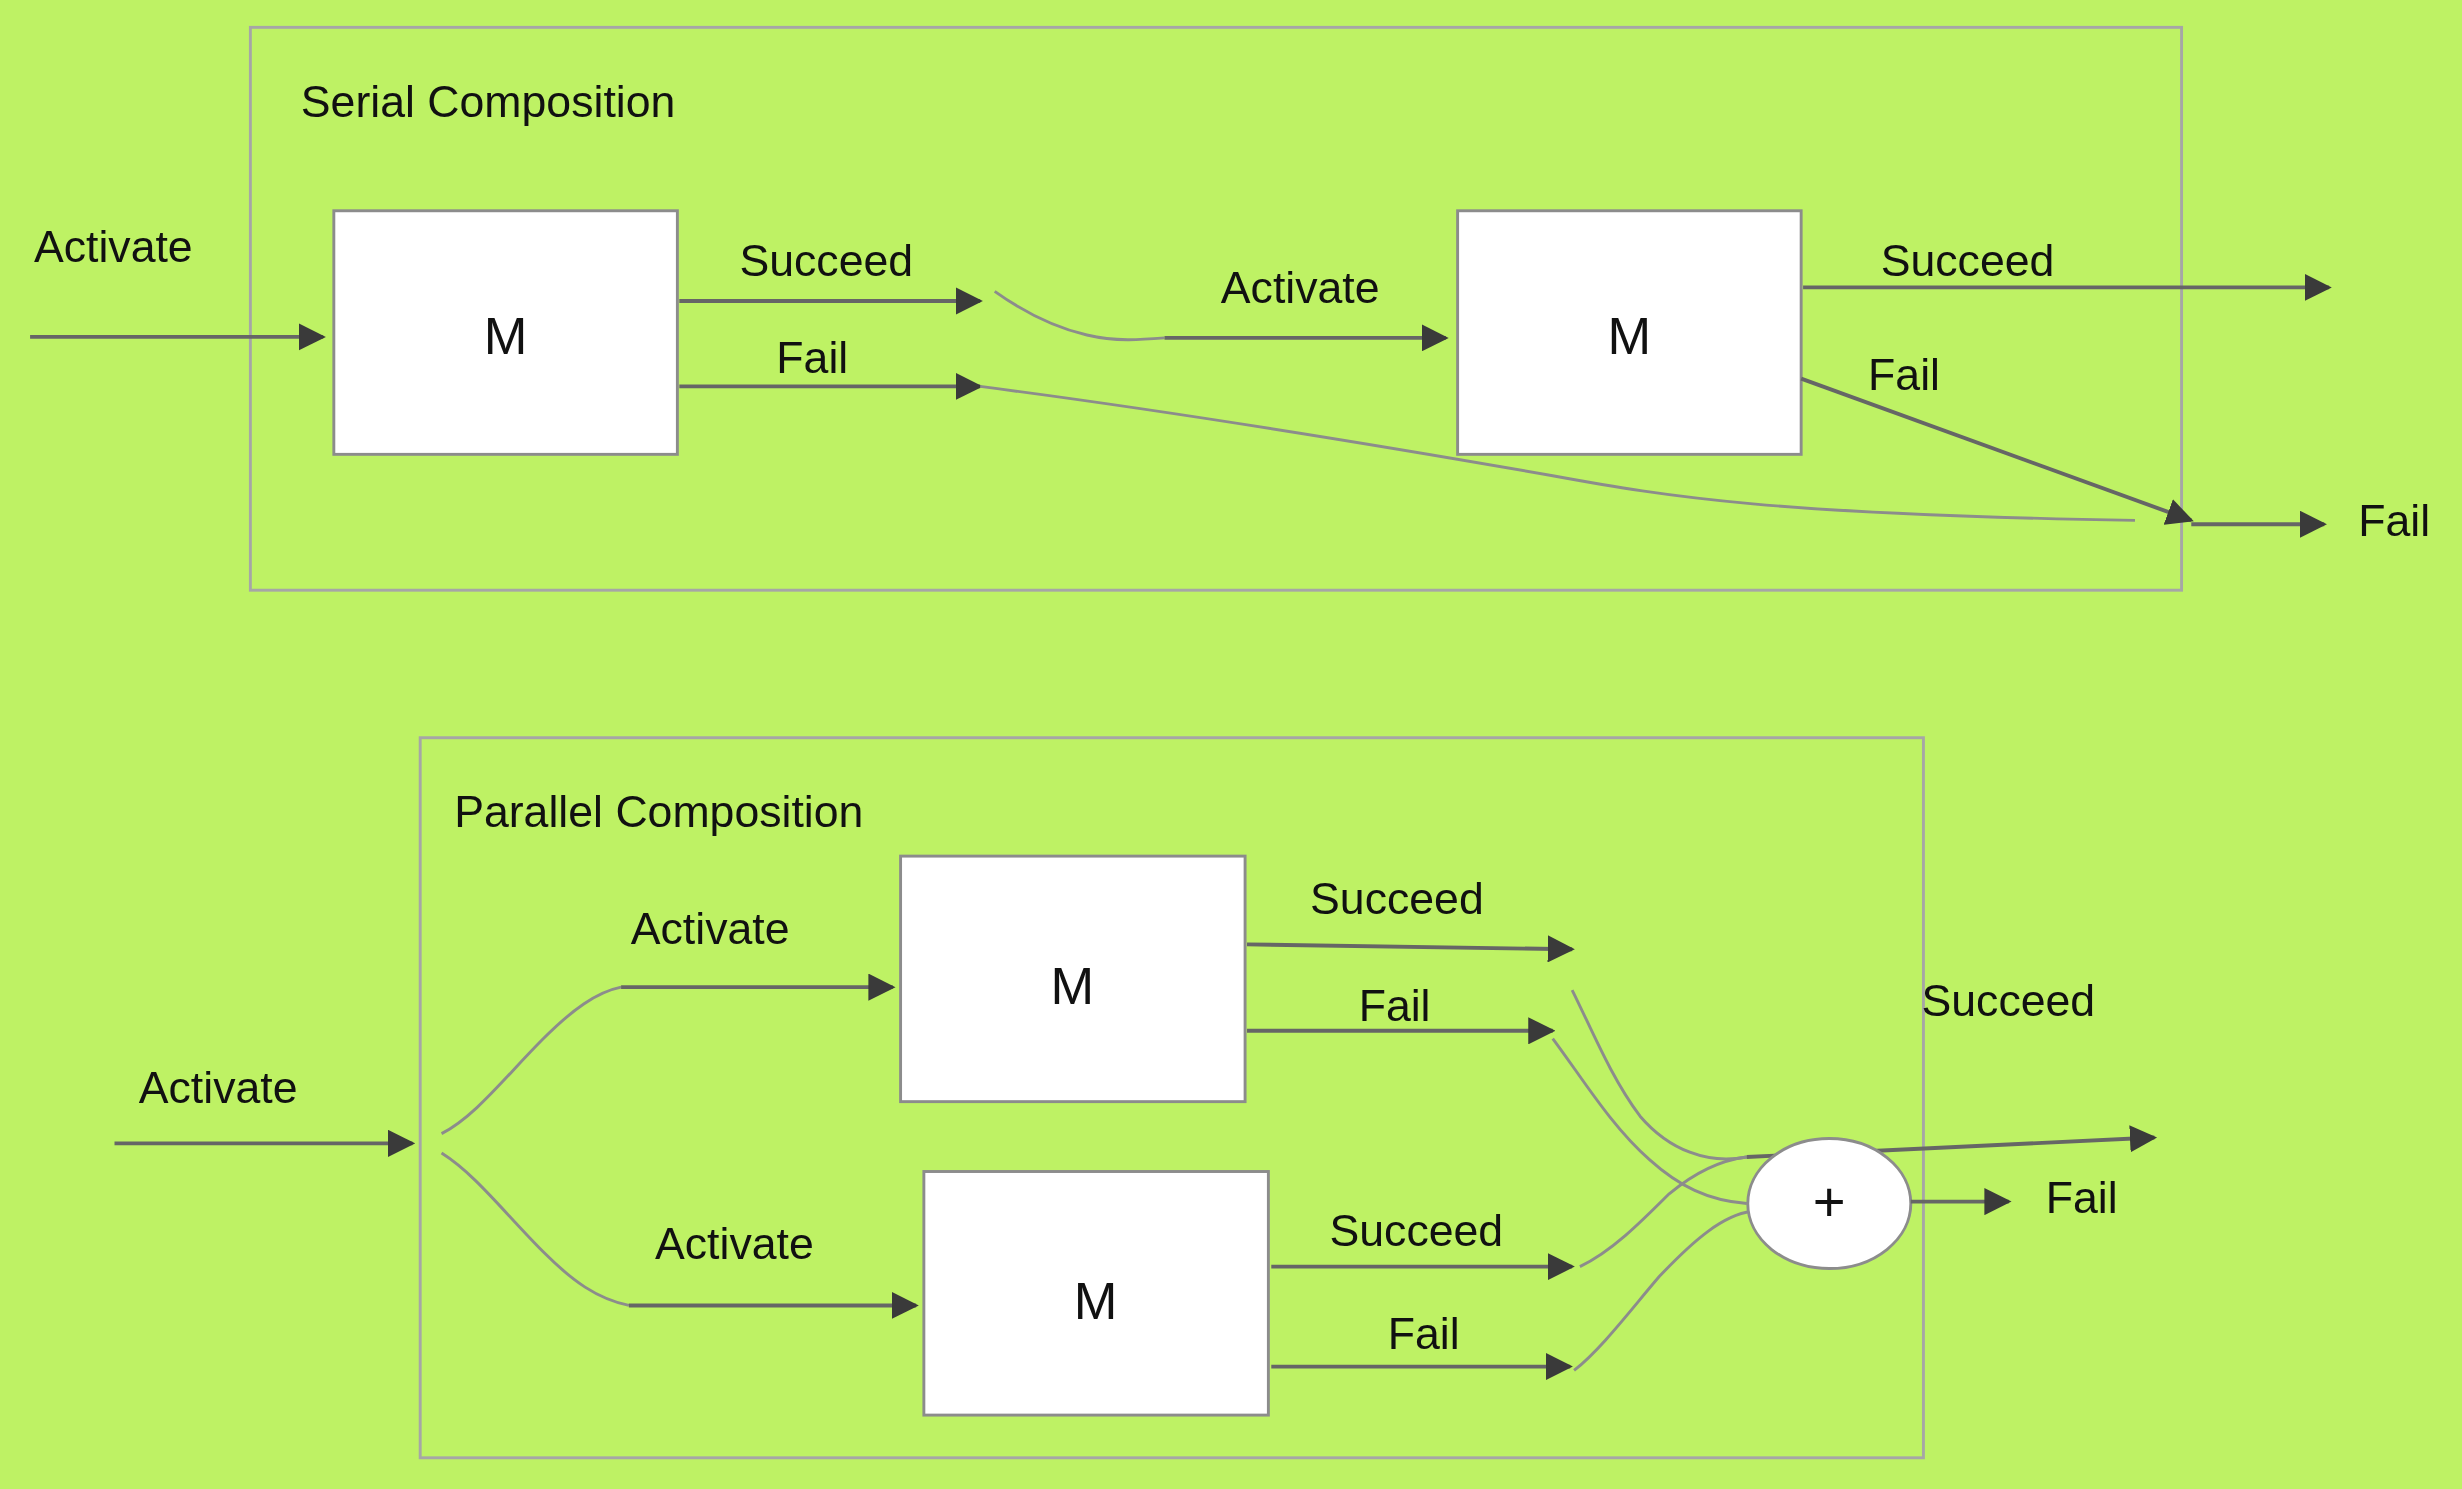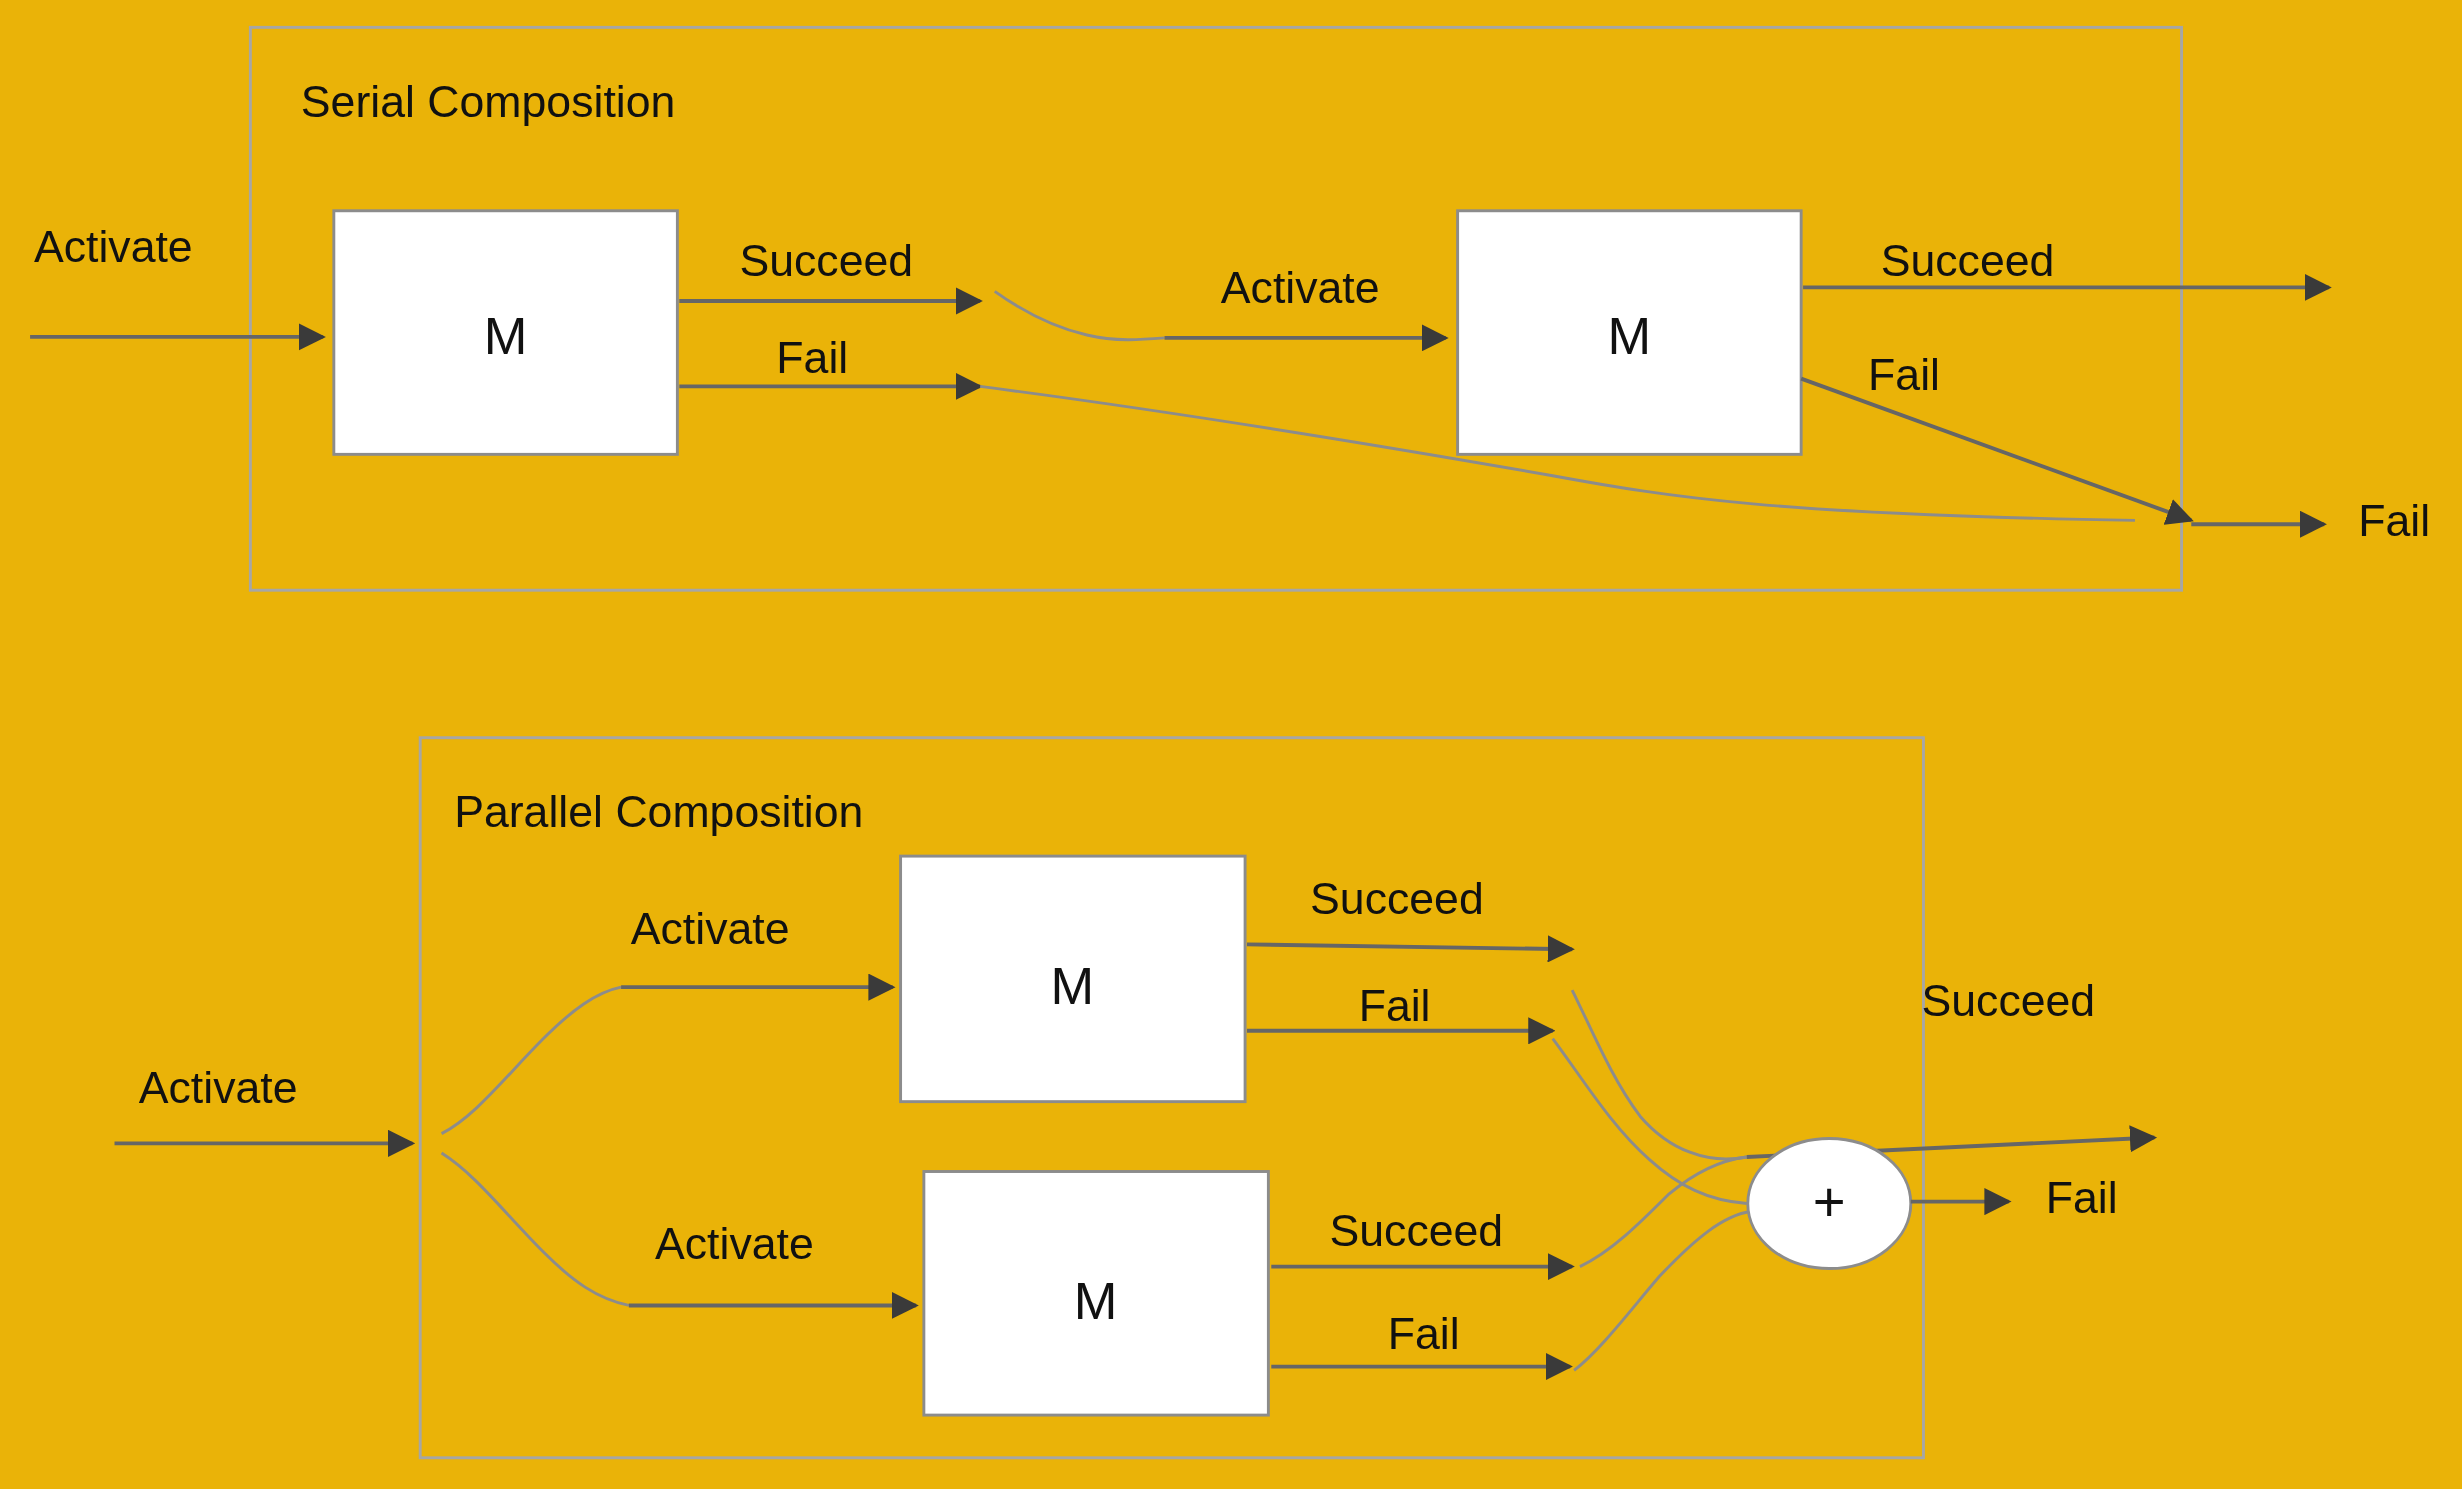--- a/index.html
+++ b/index.html
@@ -4,21 +4,21 @@
 <style>
   html, body {
     margin: 0;
     padding: 0;
     background: #ffffff;
   }
   #stage {
     position: relative;
     width: 2463px;
     height: 1490px;
-    background: #eab308;
+    background: #bef264;
     font-family: "Liberation Sans", sans-serif;
     overflow: hidden;
   }
   #diagram-svg {
     position: absolute;
     left: 0;
     top: 0;
     width: 2463px;
     height: 1490px;
   }

